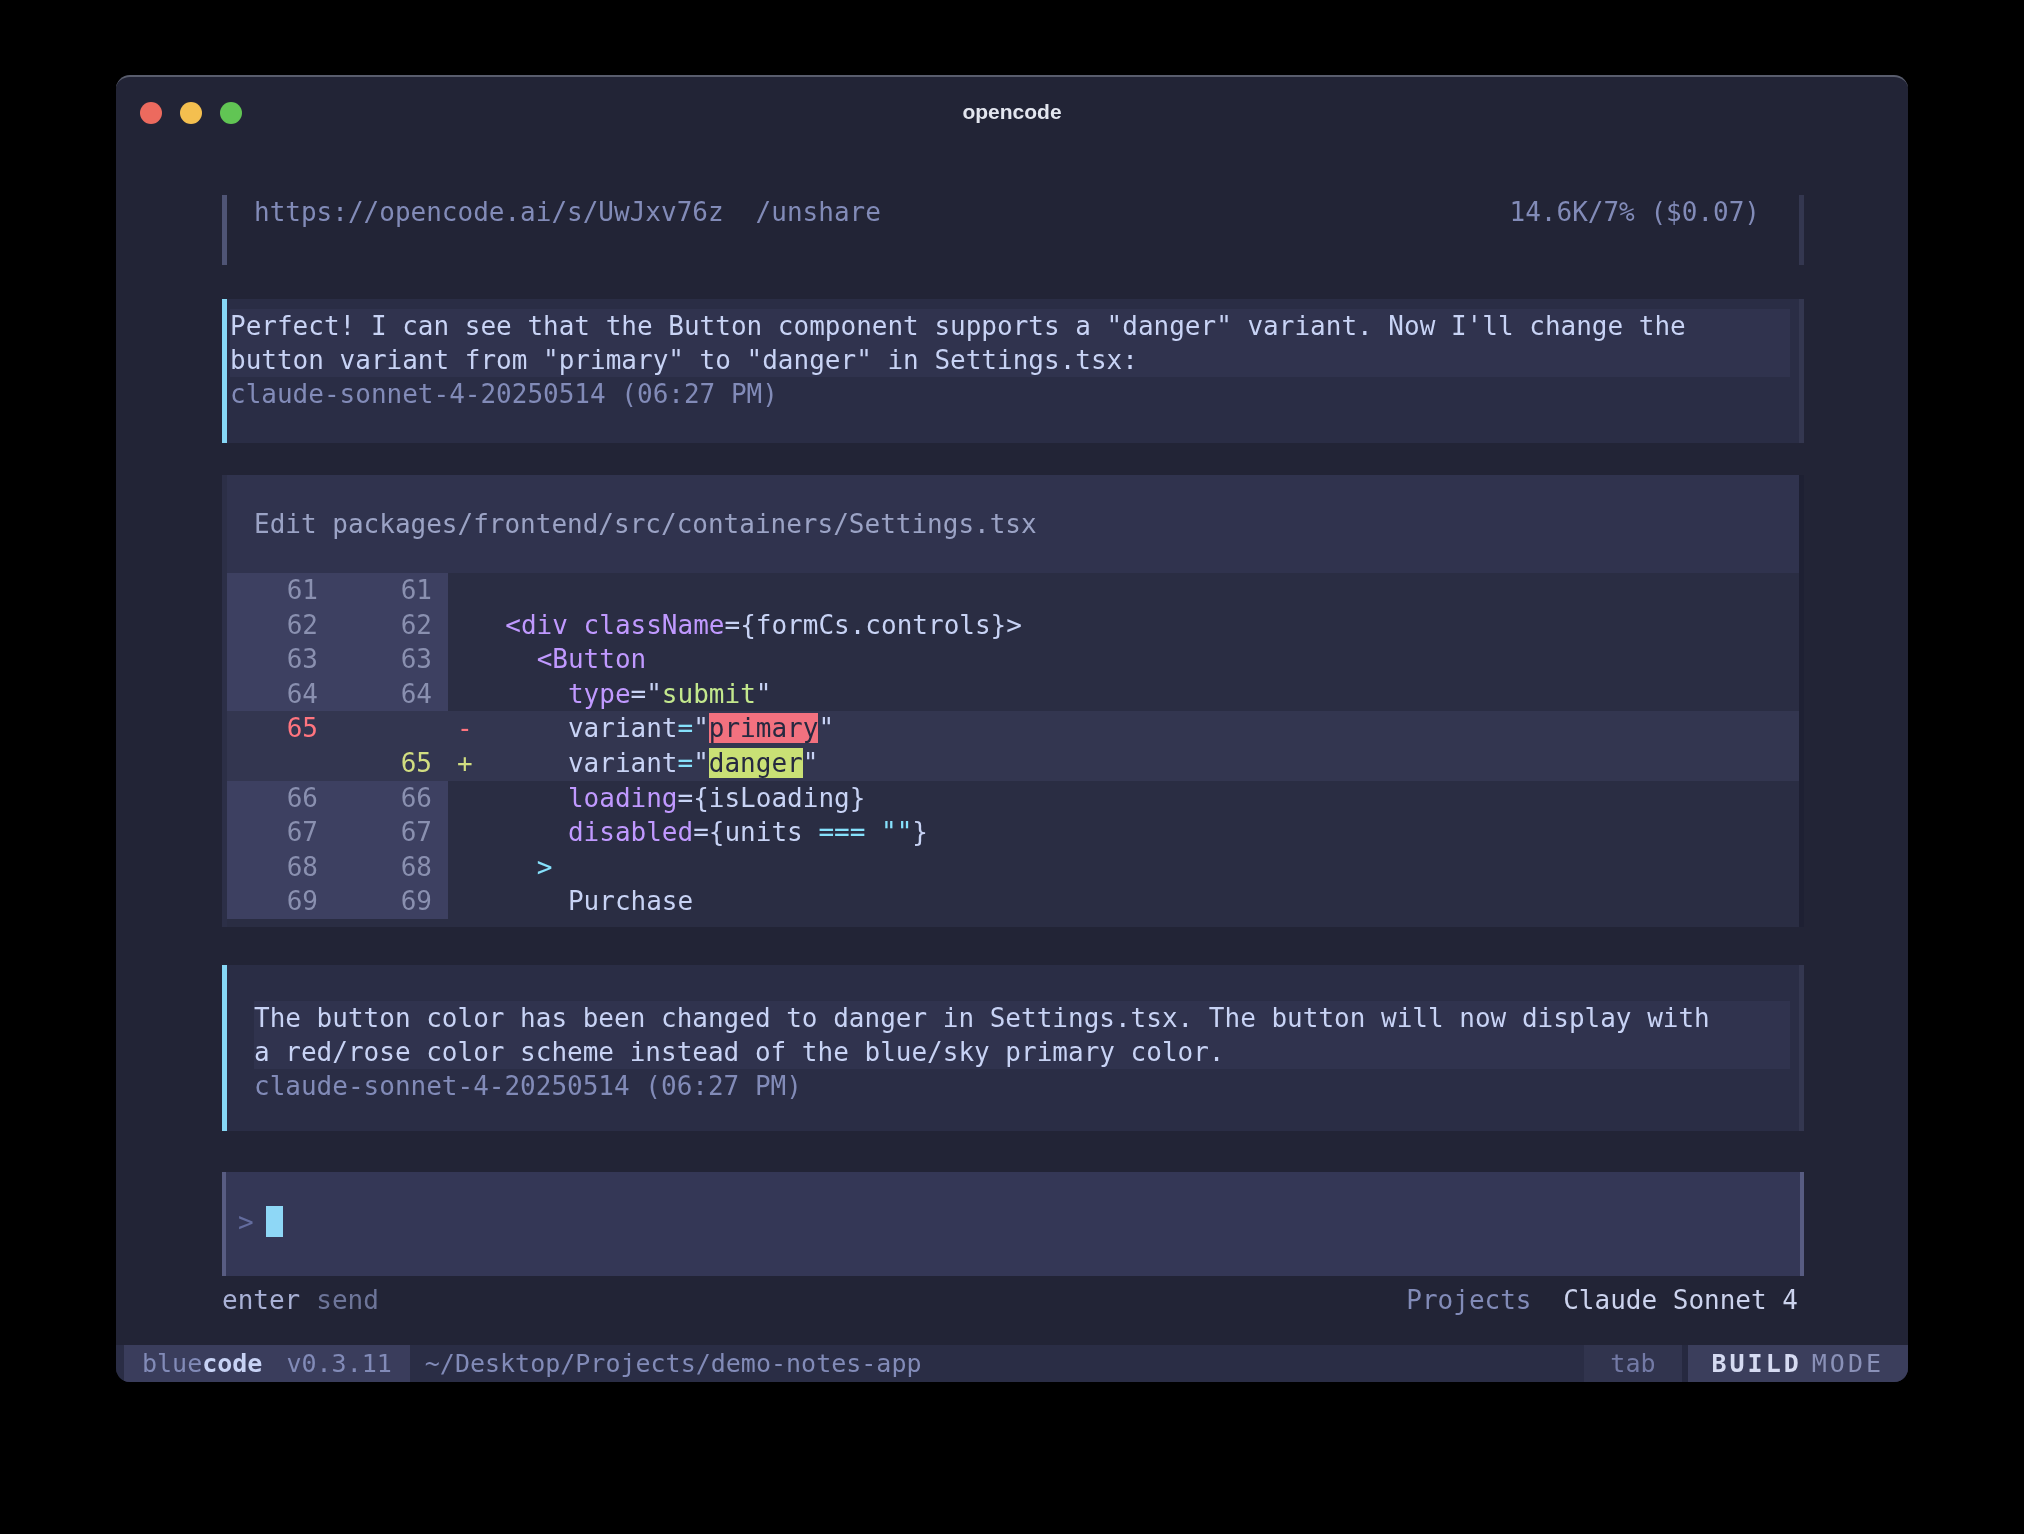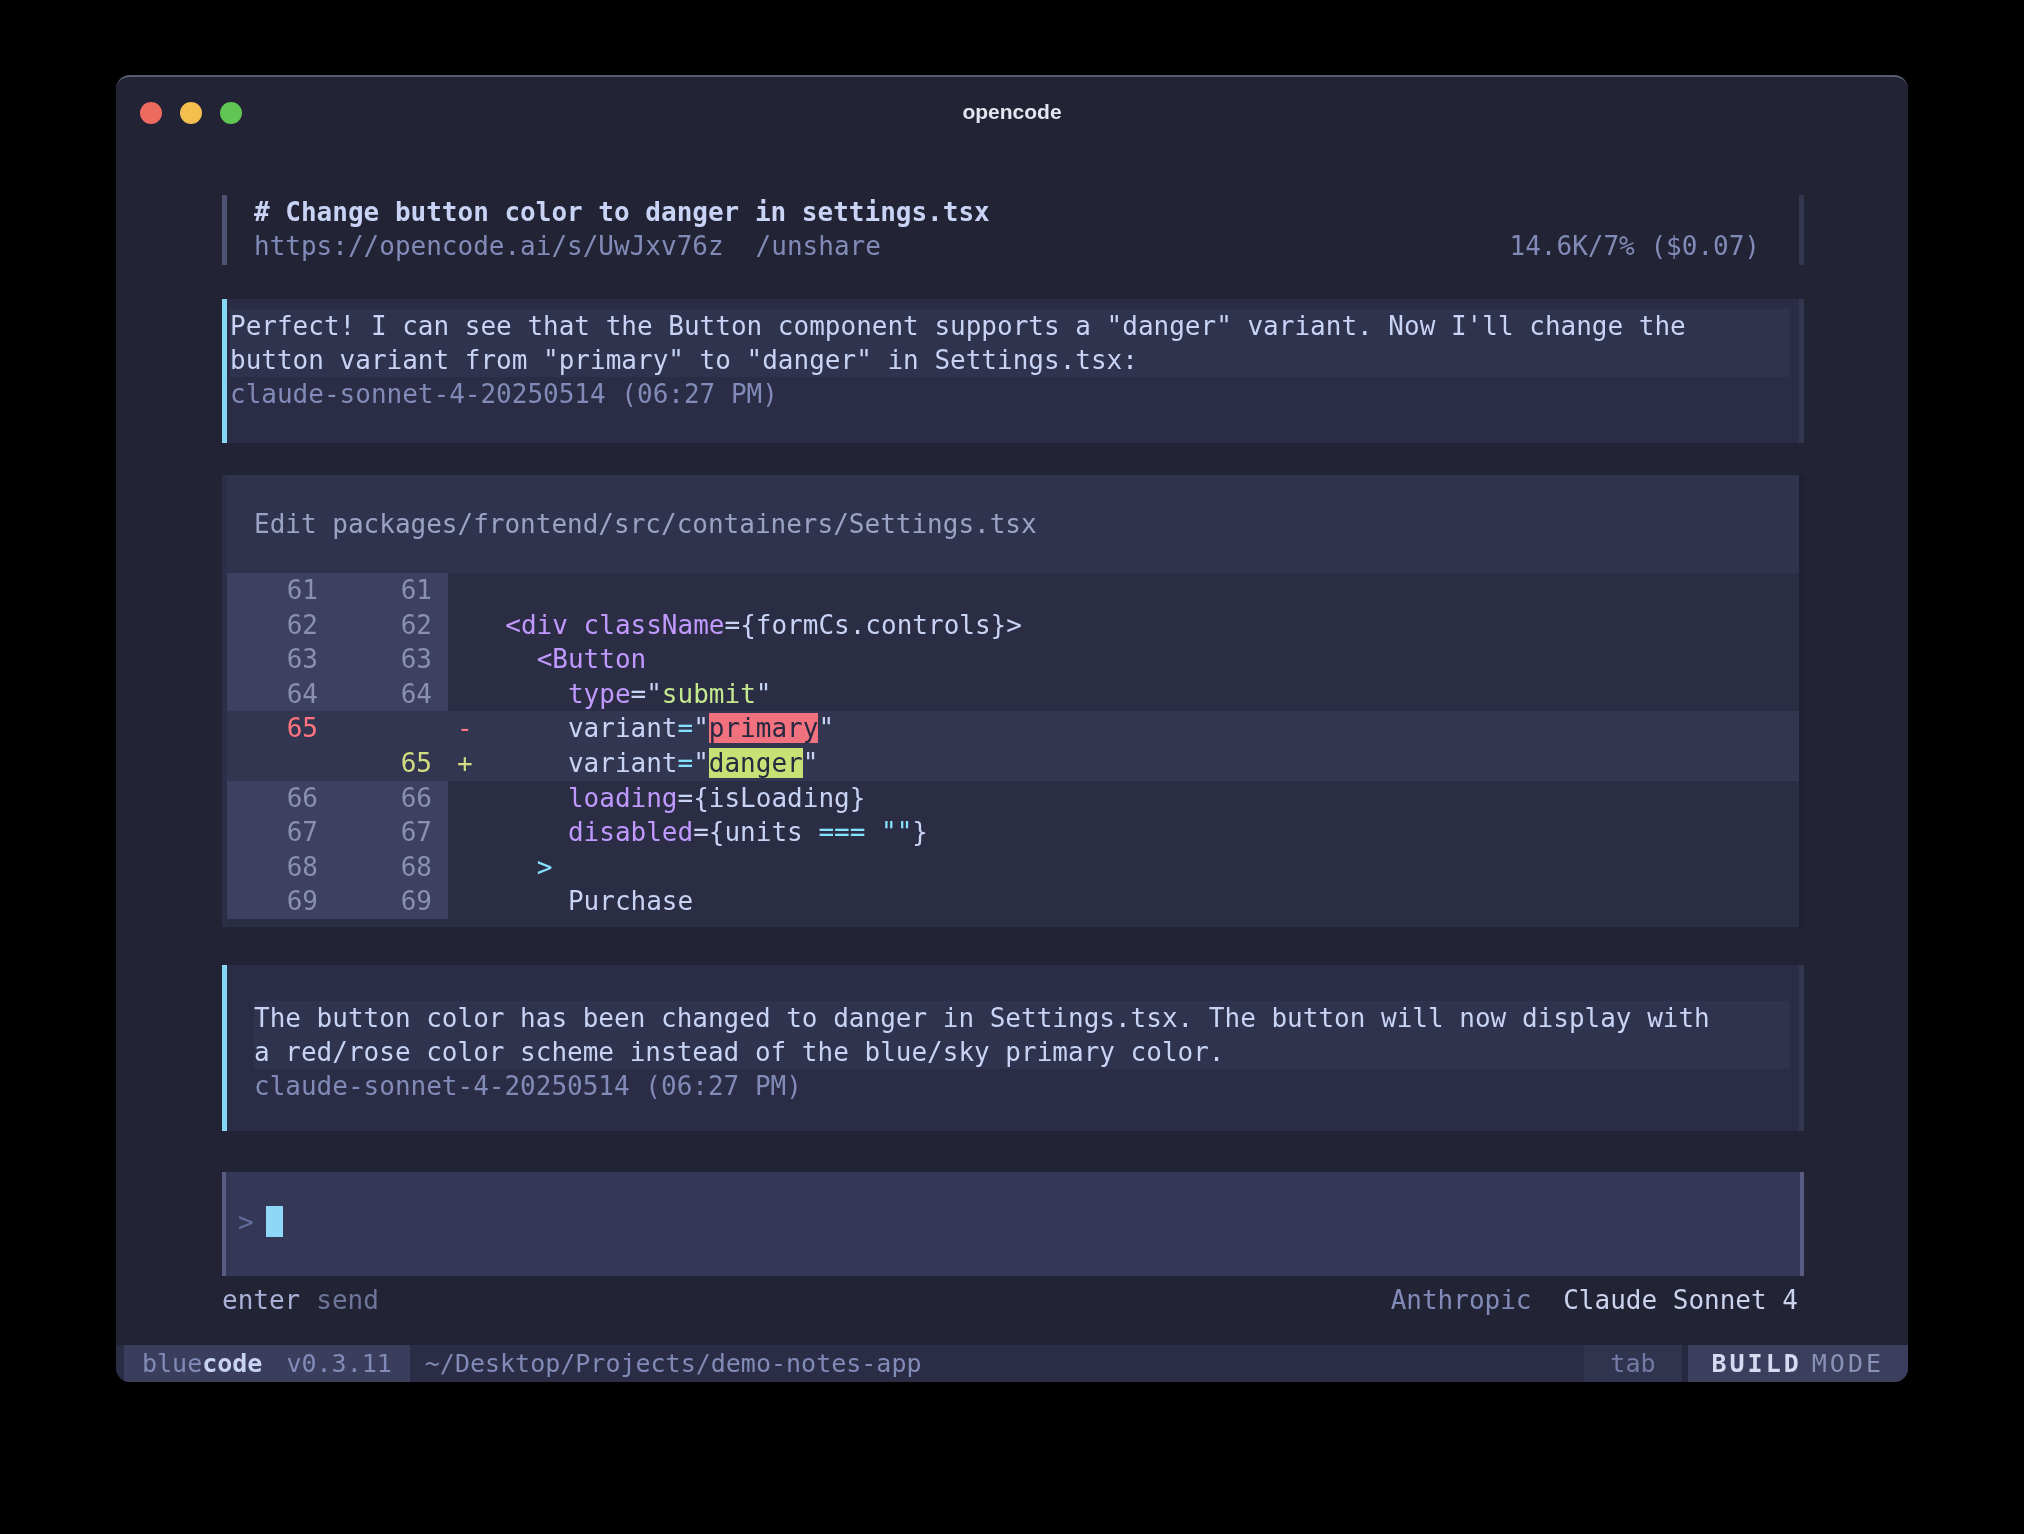--- a/index.html
+++ b/index.html
@@ -101,21 +101,20 @@
         <span class="dot dot-red"></span>
         <span class="dot dot-yellow"></span>
         <span class="dot dot-green"></span>
       </div>
       <div class="wtitle">opencode</div>
     </div>
 
     <section class="sec share-header">
       <div class="lbar"></div>
       <div class="rbar"></div>
-      <div class="sh-title"># Change button color to danger in settings.tsx</div>
       <div class="sh-row">
         <span class="sh-url">https://opencode.ai/s/UwJxv76z</span>
         <span class="sh-unshare">/unshare</span>
         <span class="sh-stats">14.6K/7% ($0.07)</span>
       </div>
     </section>
 
     <section class="sec msg msg-1">
       <div class="lbar"></div>
       <div class="rbar"></div>
@@ -207,21 +206,21 @@
     <section class="sec prompt">
       <div class="lbar"></div>
       <div class="rbar"></div>
       <span class="pchar">&gt;</span><span class="cursor"></span>
     </section>
 
     <section class="sec footer">
       <span class="f-key">enter</span>
       <span class="f-act">send</span>
       <span class="f-right">
-        <span class="f-provider">Anthropic</span>
+        <span class="f-provider">Projects</span>
         <span class="f-model">Claude Sonnet 4</span>
       </span>
     </section>
 
     <div class="statusbar">
       <span class="ver-chip">
         <span class="sb-open">blue</span><span class="sb-code">code</span><span class="sb-ver">v0.3.11</span>
       </span>
       <span class="sb-path">~/Desktop/Projects/demo-notes-app</span>
       <span class="sb-right">

